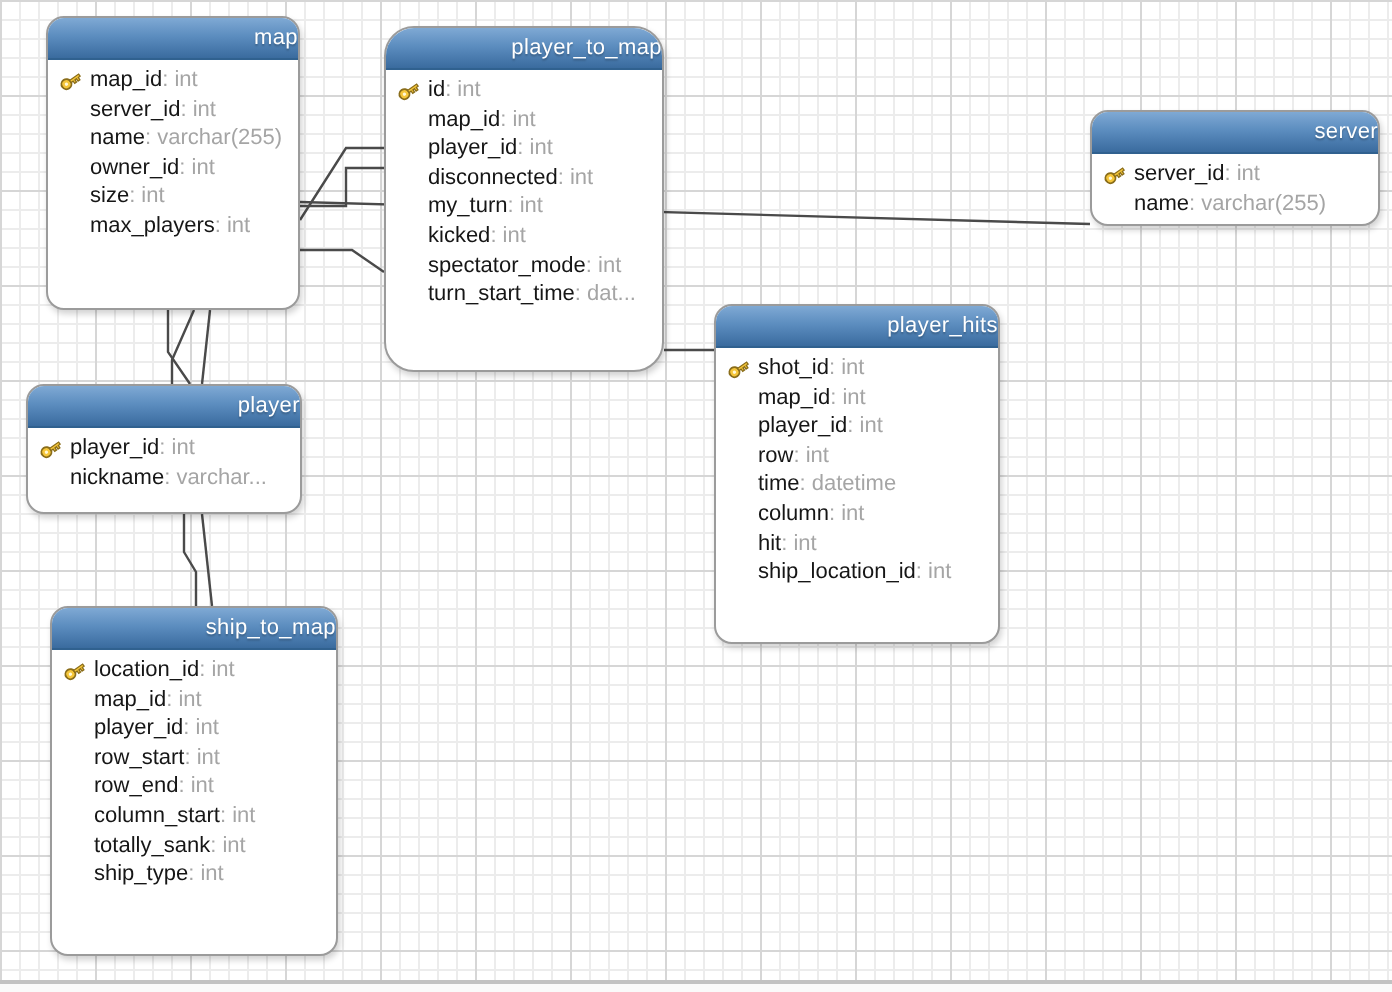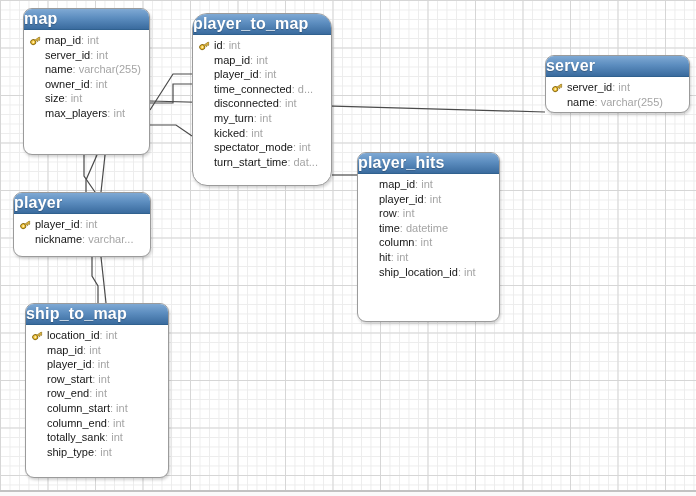--- a/index.html
+++ b/index.html
@@ -20,22 +20,22 @@
   #page-edge{
     position:absolute;left:0;top:490px;width:696px;height:6px;
     background:#fafafa;border-top:2px solid #c2c2c2;box-sizing:border-box;
   }
   #connections{position:absolute;left:0;top:0;width:696px;height:490px;pointer-events:none;}
   .db-table{
     position:absolute;background:#ffffff;border:1px solid #9b9b9b;border-radius:9px;
     box-shadow:1px 2px 3px rgba(0,0,0,0.18);box-sizing:border-box;overflow:hidden;
   }
   .db-table .hdr{
-    height:20px;line-height:20px;text-align:left;color:#ffffff;font-size:16px;
-    font-weight:bold;letter-spacing:0.2px;
+    height:20px;line-height:20px;text-align:right;color:#ffffff;font-size:11px;
+    font-weight:normal;letter-spacing:0.2px;
     background:linear-gradient(to bottom,#7fa9d4 0%,#5c8dbf 45%,#3a6b9e 100%);
     border-bottom:1px solid #30618f;
     text-shadow:0 1px 1px rgba(0,0,0,0.25);
   }
   .db-table .rows{padding:3px 2px 2px 2px;}
   .db-table .row{
     position:relative;height:14.6px;line-height:14.6px;font-size:11px;
     padding-left:19px;white-space:nowrap;overflow:hidden;
   }
   .db-table .fname{color:#161616;}
@@ -82,21 +82,20 @@
           <div class="rows">
             <div class="row"><svg class="keyicon" viewBox="0 0 14 14">
                 <g transform="rotate(-35 7 7)">
                   <circle cx="4" cy="7" r="2.7" fill="#f5c63a" stroke="#8a6d1a" stroke-width="1"></circle>
                   <circle cx="4" cy="7" r="0.9" fill="#fff8d8"></circle>
                   <path d="M6.5,6.3 L12.5,6.3 L12.5,7.7 L11.3,7.7 L11.3,9.2 L10.1,9.2 L10.1,7.7 L9.1,7.7 L9.1,9.2 L7.9,9.2 L7.9,7.7 L6.5,7.7 Z" fill="#f5c63a" stroke="#8a6d1a" stroke-width="0.7"></path>
                 </g>
               </svg><span class="fname">id</span><span class="ftype">: int</span></div>
             <div class="row"><span class="fname">map_id</span><span class="ftype">: int</span></div>
             <div class="row"><span class="fname">player_id</span><span class="ftype">: int</span></div>
-            <div class="row"><span class="fname">time_connected</span><span class="ftype">: d...</span></div>
             <div class="row"><span class="fname">disconnected</span><span class="ftype">: int</span></div>
             <div class="row"><span class="fname">my_turn</span><span class="ftype">: int</span></div>
             <div class="row"><span class="fname">kicked</span><span class="ftype">: int</span></div>
             <div class="row"><span class="fname">spectator_mode</span><span class="ftype">: int</span></div>
             <div class="row"><span class="fname">turn_start_time</span><span class="ftype">: dat...</span></div>
           </div>
         </div>
         <div class="db-table" style="left: 545px; top: 55px; width: 145px; height: 58px;">
           <div class="hdr">server</div>
           <div class="rows">
@@ -106,20 +105,27 @@
                   <circle cx="4" cy="7" r="0.9" fill="#fff8d8"></circle>
                   <path d="M6.5,6.3 L12.5,6.3 L12.5,7.7 L11.3,7.7 L11.3,9.2 L10.1,9.2 L10.1,7.7 L9.1,7.7 L9.1,9.2 L7.9,9.2 L7.9,7.7 L6.5,7.7 Z" fill="#f5c63a" stroke="#8a6d1a" stroke-width="0.7"></path>
                 </g>
               </svg><span class="fname">server_id</span><span class="ftype">: int</span></div>
             <div class="row"><span class="fname">name</span><span class="ftype">: varchar(255)</span></div>
           </div>
         </div>
         <div class="db-table" style="left: 357px; top: 152px; width: 143px; height: 170px;">
           <div class="hdr">player_hits</div>
           <div class="rows">
+            <div class="row"><svg class="keyicon" viewBox="0 0 14 14">
+                <g transform="rotate(-35 7 7)">
+                  <circle cx="4" cy="7" r="2.7" fill="#f5c63a" stroke="#8a6d1a" stroke-width="1"></circle>
+                  <circle cx="4" cy="7" r="0.9" fill="#fff8d8"></circle>
+                  <path d="M6.5,6.3 L12.5,6.3 L12.5,7.7 L11.3,7.7 L11.3,9.2 L10.1,9.2 L10.1,7.7 L9.1,7.7 L9.1,9.2 L7.9,9.2 L7.9,7.7 L6.5,7.7 Z" fill="#f5c63a" stroke="#8a6d1a" stroke-width="0.7"></path>
+                </g>
+              </svg><span class="fname">shot_id</span><span class="ftype">: int</span></div>
             <div class="row"><span class="fname">map_id</span><span class="ftype">: int</span></div>
             <div class="row"><span class="fname">player_id</span><span class="ftype">: int</span></div>
             <div class="row"><span class="fname">row</span><span class="ftype">: int</span></div>
             <div class="row"><span class="fname">time</span><span class="ftype">: datetime</span></div>
             <div class="row"><span class="fname">column</span><span class="ftype">: int</span></div>
             <div class="row"><span class="fname">hit</span><span class="ftype">: int</span></div>
             <div class="row"><span class="fname">ship_location_id</span><span class="ftype">: int</span></div>
           </div>
         </div>
         <div class="db-table" style="left: 13px; top: 192px; width: 138px; height: 65px;">
@@ -143,21 +149,20 @@
                   <circle cx="4" cy="7" r="2.7" fill="#f5c63a" stroke="#8a6d1a" stroke-width="1"></circle>
                   <circle cx="4" cy="7" r="0.9" fill="#fff8d8"></circle>
                   <path d="M6.5,6.3 L12.5,6.3 L12.5,7.7 L11.3,7.7 L11.3,9.2 L10.1,9.2 L10.1,7.7 L9.1,7.7 L9.1,9.2 L7.9,9.2 L7.9,7.7 L6.5,7.7 Z" fill="#f5c63a" stroke="#8a6d1a" stroke-width="0.7"></path>
                 </g>
               </svg><span class="fname">location_id</span><span class="ftype">: int</span></div>
             <div class="row"><span class="fname">map_id</span><span class="ftype">: int</span></div>
             <div class="row"><span class="fname">player_id</span><span class="ftype">: int</span></div>
             <div class="row"><span class="fname">row_start</span><span class="ftype">: int</span></div>
             <div class="row"><span class="fname">row_end</span><span class="ftype">: int</span></div>
             <div class="row"><span class="fname">column_start</span><span class="ftype">: int</span></div>
-            <div class="row"><span class="fname">column_end</span><span class="ftype">: int</span></div>
             <div class="row"><span class="fname">totally_sank</span><span class="ftype">: int</span></div>
             <div class="row"><span class="fname">ship_type</span><span class="ftype">: int</span></div>
           </div>
         </div>
       </div>
   </div>
   <div id="page-edge"></div>
 </div>
 
 </body></html>

